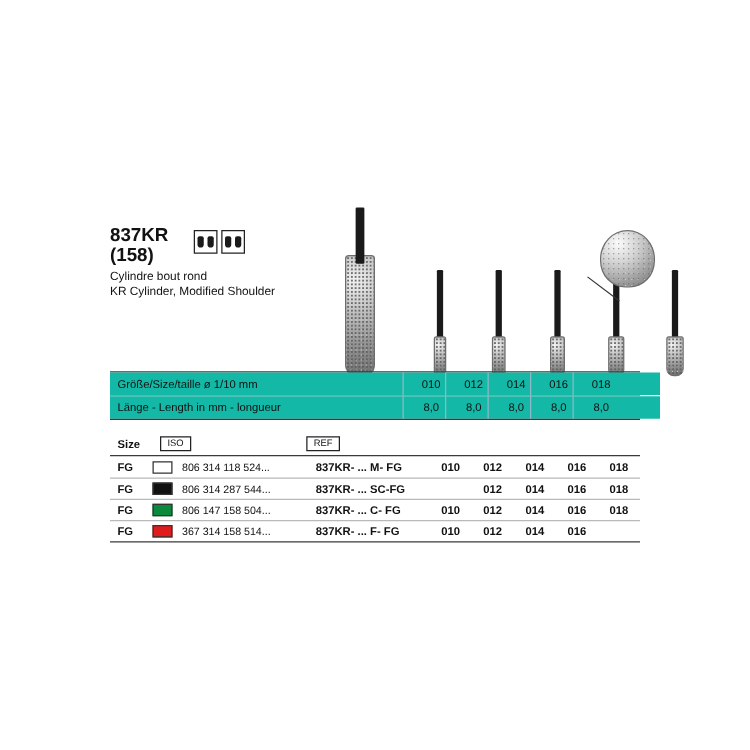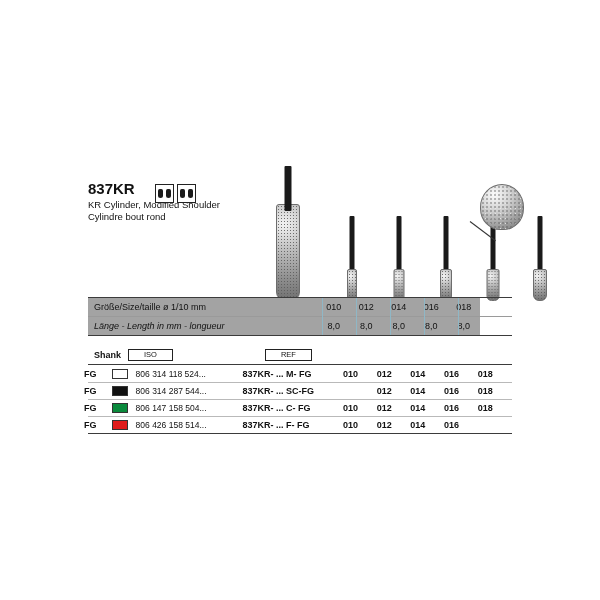--- a/index.html
+++ b/index.html
@@ -54,43 +54,44 @@
   .leader{position:absolute;left:470px;top:205px;width:32px;height:0;border-top:1px solid #333;
     transform:rotate(37deg);transform-origin:left center;}
   .sep{position:absolute;left:88px;width:424px;height:1px;background:#3b3b3b;}
   .sep.thin{background:#9a9a9a;height:1px;}
 
   .lbl{font-size:9px;padding-left:6px;white-space:nowrap;}
   .valcell{width:34px;text-align:center;font-size:9px;}
   .vline{position:absolute;top:0;bottom:0;width:1px;background:#8fb7c6;}
 
   
-  .band{position:absolute;left:88px;width:392px;height:18px;background:#a3a3a3;}
+  .band{position:absolute;left:88px;width:440px;height:18px;background:#14b8a6;}
   .band-inner{position:relative;height:100%;display:flex;align-items:center;}
 
   
   .shank-hdr{position:absolute;left:88px;width:424px;height:15px;display:flex;align-items:center;font-size:9px;font-weight:bold;}
-  .boxlabel{border:1px solid #222;font-size:7.5px;padding:0 15px;line-height:10px;font-weight:normal;}
-  .srow{position:absolute;left:78px;width:424px;height:15px;display:flex;align-items:center;font-size:9px;}
+  .boxlabel{border:1px solid #222;font-size:7.5px;padding:0 5px;line-height:10px;font-weight:normal;}
+  .srow{position:absolute;left:88px;width:424px;height:15px;display:flex;align-items:center;font-size:9px;}
   .fg{width:28px;padding-left:6px;font-weight:bold;font-size:9px;}
   .swatch{width:14px;height:8px;border:1px solid #333;margin-right:8px;}
   .ref{width:108px;font-size:8.5px;}
   .art{width:92px;font-size:9px;font-weight:bold;}
   .num{width:34px;text-align:center;font-size:9px;font-weight:bold;}
 </style>
 </head>
 <body>
 
 <div class="page">
 
   <div class="title-block">
     <div class="code">837KR</div>
+    <div class="code2">(158)</div>
     <div class="desc">
+      <div>Cylindre bout rond</div>
       <div>KR Cylinder, Modified Shoulder</div>
-      <div>Cylindre bout rond</div>
     </div>
   </div>
 
   <div class="pictos">
     <div class="picto">
       <div class="t">
           <span class="a"></span>
           <span class="b"></span>
         </div>
     </div>
@@ -161,38 +162,38 @@
       <div class="valcell">012</div>
       <div class="valcell">014</div>
       <div class="valcell">016</div>
       <div class="valcell">018</div>
     </div>
   </div>
   <div class="sep thin" style="top:300px;"></div>
 
   <div class="band" style="top:301px;">
     <div class="band-inner">
-      <div class="lbl" style="width:234px;font-style:italic;">Länge - Length in mm - longueur</div>
+      <div class="lbl" style="width:234px;">Länge - Length in mm - longueur</div>
       <div class="valcell">8,0</div>
       <div class="valcell">8,0</div>
       <div class="valcell">8,0</div>
       <div class="valcell">8,0</div>
       <div class="valcell">8,0</div>
     </div>
   </div>
   <div class="sep" style="top:319px;"></div>
 
   <div class="vline" style="left:322px;top:282px;height:37px;"></div>
   <div class="vline" style="left:356px;top:282px;height:37px;"></div>
   <div class="vline" style="left:390px;top:282px;height:37px;"></div>
   <div class="vline" style="left:424px;top:282px;height:37px;"></div>
   <div class="vline" style="left:458px;top:282px;height:37px;"></div>
 
   <div class="shank-hdr" style="top:331px;">
-    <div style="width:34px;padding-left:6px;">Shank</div>
+    <div style="width:34px;padding-left:6px;">Size</div>
     <div class="boxlabel">ISO</div>
     <div style="width:92px;"></div>
     <div class="boxlabel">REF</div>
   </div>
   <div class="sep" style="top:348px;"></div>
 
   <div class="srow" style="top:350px;">
     <div class="fg">FG</div>
     <div class="swatch" style="border-color:#333;background:#ffffff;"></div>
     <div class="ref">806 314 118 524...</div>
@@ -227,21 +228,21 @@
     <div class="num">012</div>
     <div class="num">014</div>
     <div class="num">016</div>
     <div class="num">018</div>
   </div>
   <div class="sep thin" style="top:400px;background:#b9b9b9;"></div>
 
   <div class="srow" style="top:401px;">
     <div class="fg">FG</div>
     <div class="swatch" style="background:#e01b1b;"></div>
-    <div class="ref">806 426 158 514...</div>
+    <div class="ref">367 314 158 514...</div>
     <div class="art">837KR- ...  F-   FG</div>
     <div class="num">010</div>
     <div class="num">012</div>
     <div class="num">014</div>
     <div class="num">016</div>
     <div class="num"></div>
   </div>
   <div class="sep" style="top:417px;"></div>
 
 </div>

